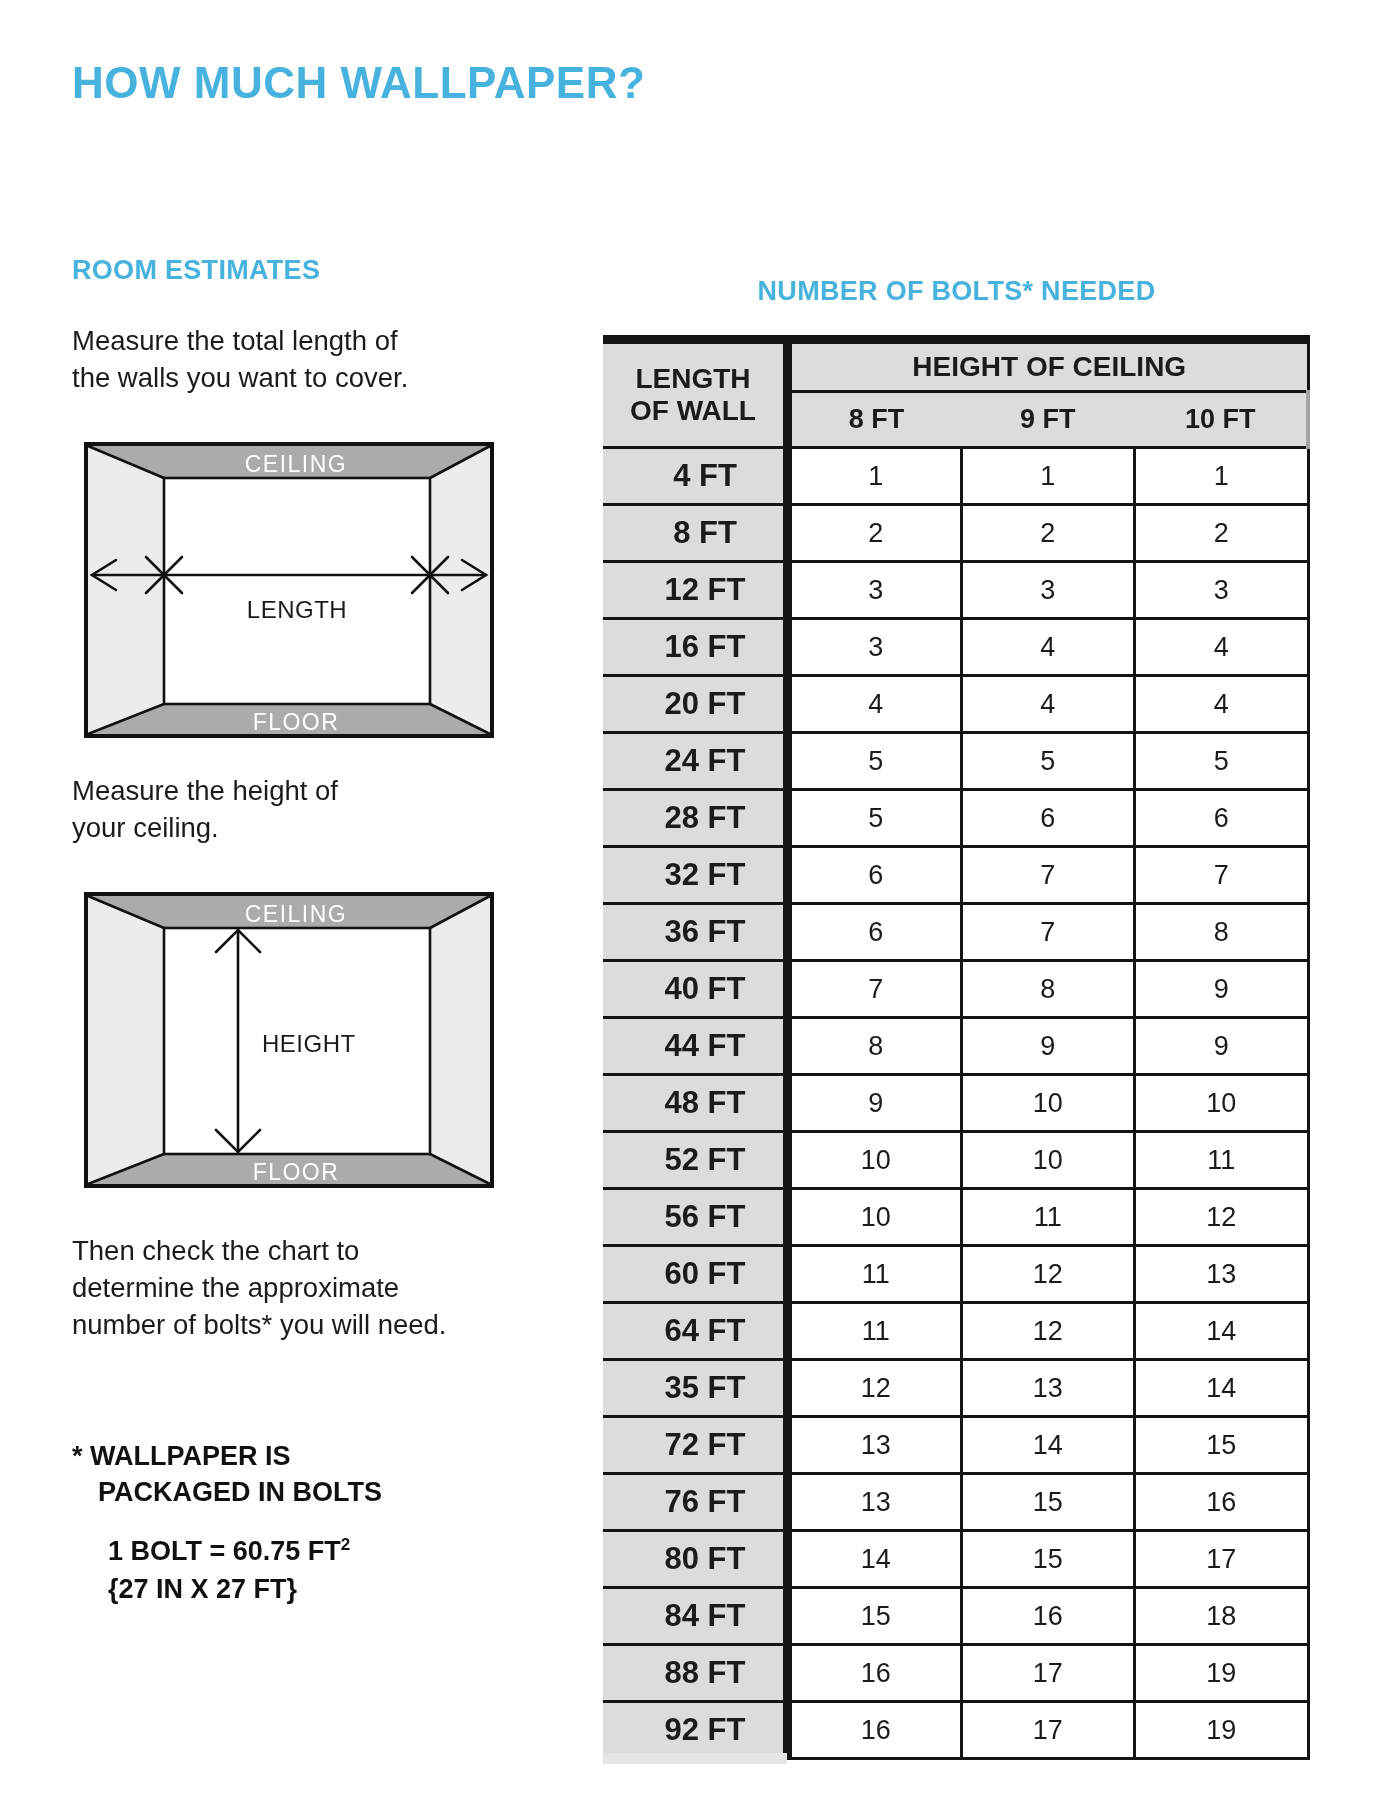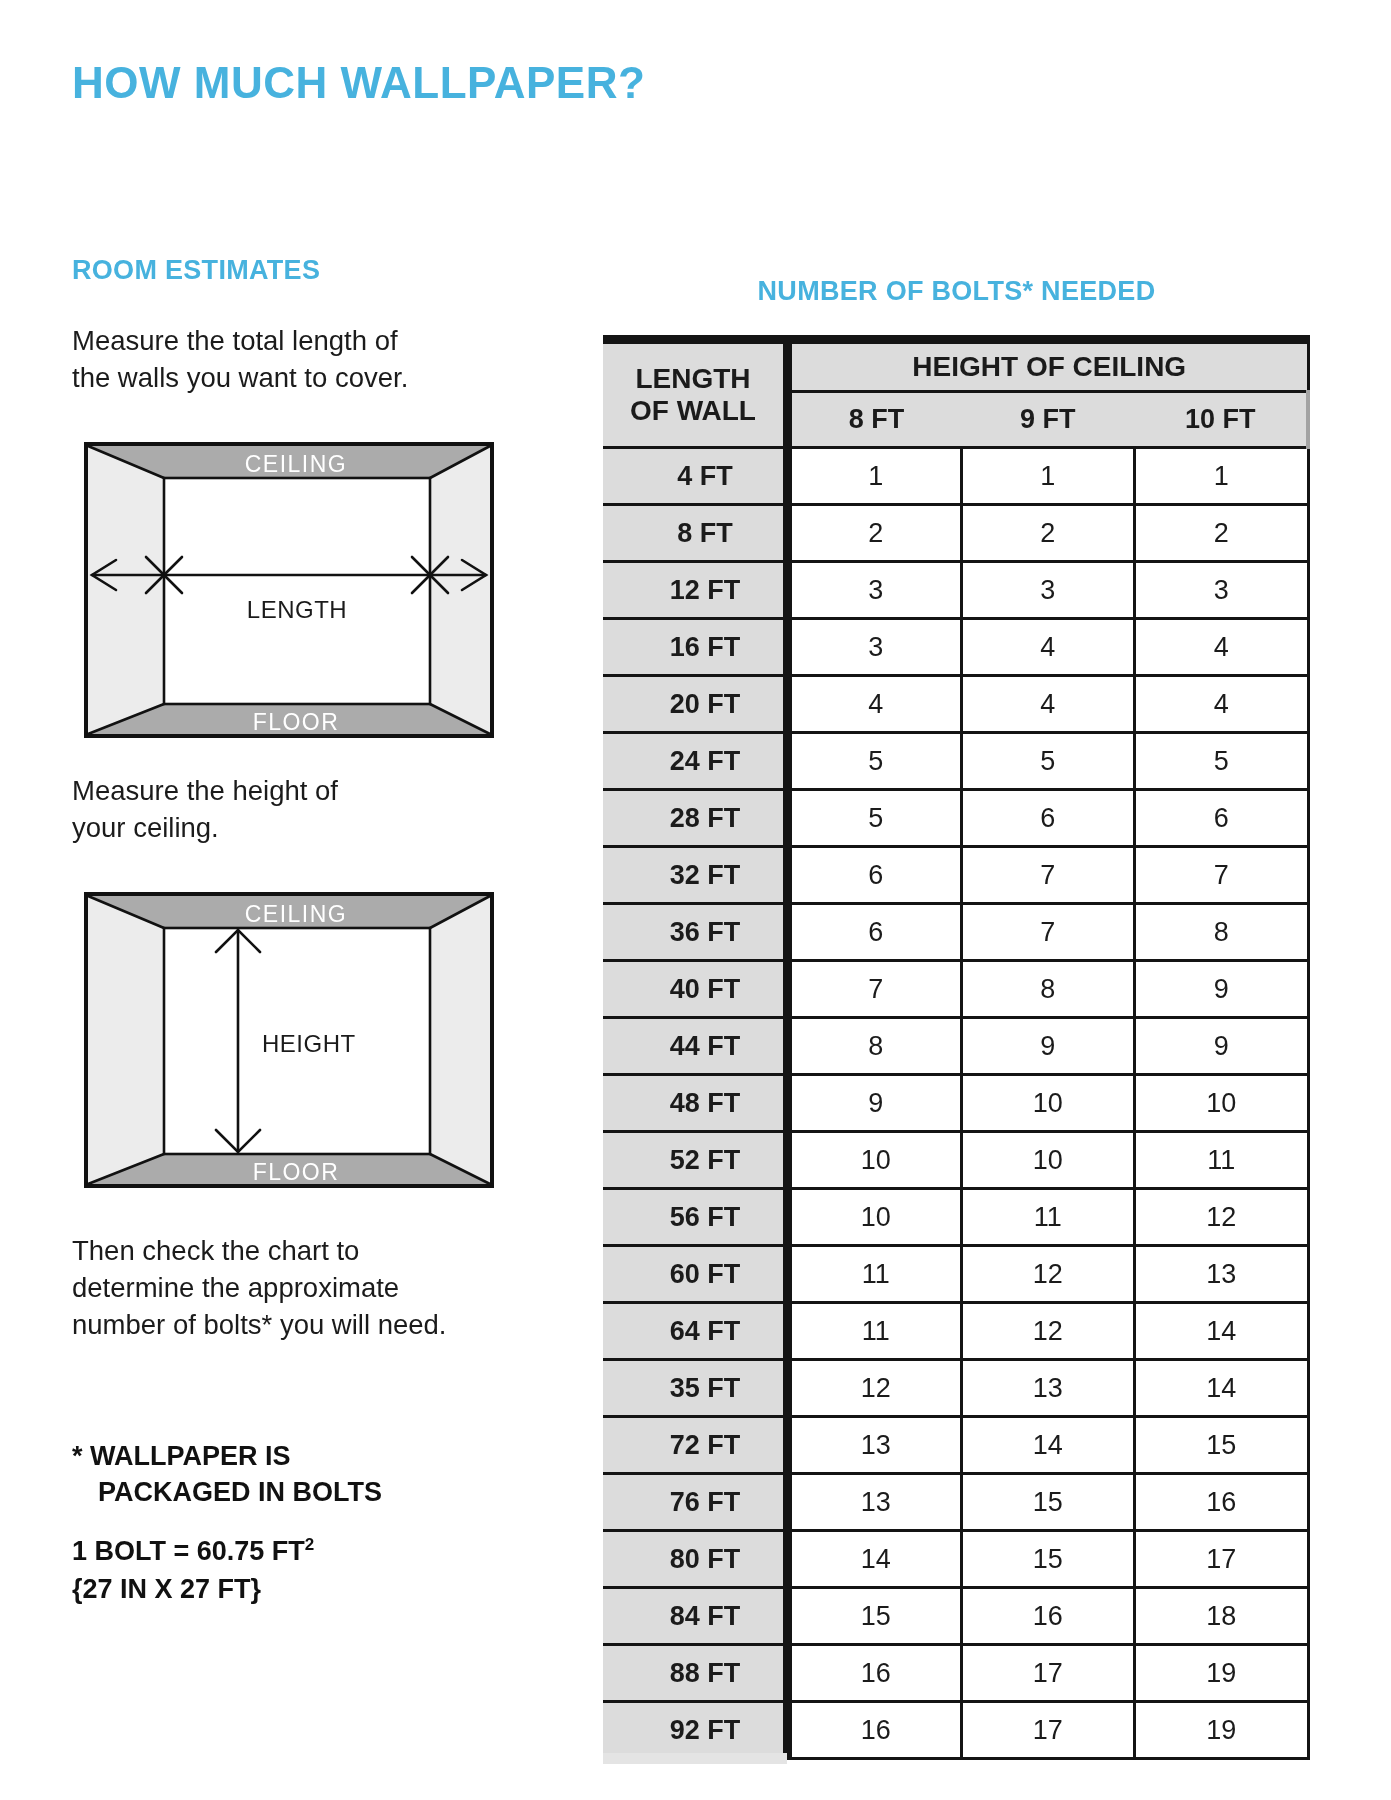--- a/index.html
+++ b/index.html
@@ -30,21 +30,21 @@
   .para span{display:block;}
   .p-length{left:72px;top:322px;}
   .p-height{left:72px;top:772px;}
   .p-chart{left:72px;top:1232px;}
 
   .note{position:absolute;margin:0;font-size:27px;line-height:36px;font-weight:bold;color:#111;}
   .n-footnote{left:72px;top:1438px;}
   .n-footnote .indent{margin-left:26px;display:block;}
   .n-footnote span{display:block;}
   .n-bolt{left:72px;top:1532px;line-height:38px;}
-  .n-bolt .line{display:block;}
+  .n-bolt .line{display:block;margin-left:36px;}
   .n-bolt sup{font-size:17px;vertical-align:super;line-height:0;}
 
   
   .diagram{position:absolute;width:410px;height:296px;}
   .d-length{left:84px;top:442px;}
   .d-height{left:84px;top:892px;}
   .diagram .c-dark{fill:var(--diagram_dark_gray,#ababab);}
   .diagram .c-light{fill:var(--diagram_light_gray,#ececec);}
   .diagram .ln{stroke:#111;stroke-width:2.6;fill:none;stroke-linecap:round;}
   .diagram text{font-family:"Liberation Sans","DejaVu Sans",sans-serif;}
@@ -70,21 +70,21 @@
   th.rowheader span{display:block;}
   th.colgroup{border-top:none;font-size:28px;font-weight:bold;height:46px;}
   th.subhead{
     border-left:none;border-right:none;height:53px;
     font-size:27px;font-weight:bold;
   }
   th.subhead:last-child{border-right:4px solid #a3a3a3;}
   td.rowlabel{
     background:var(--table_gray,#dcdcdc);
     border-left:none;border-right:9px solid #141414;
-    font-size:27px;font-weight:bold;height:54px;width:180px;padding-left:24px;
+    font-size:31px;font-weight:bold;height:54px;width:180px;padding-left:24px;
   }
   td.val{font-size:27px;font-weight:400;background:#fff;}
   .table-shadow{
     position:absolute;left:603px;top:1753px;width:184px;height:11px;
     background:#e4e4e4;
   }
 </style>
 </head>
 <body>
 

